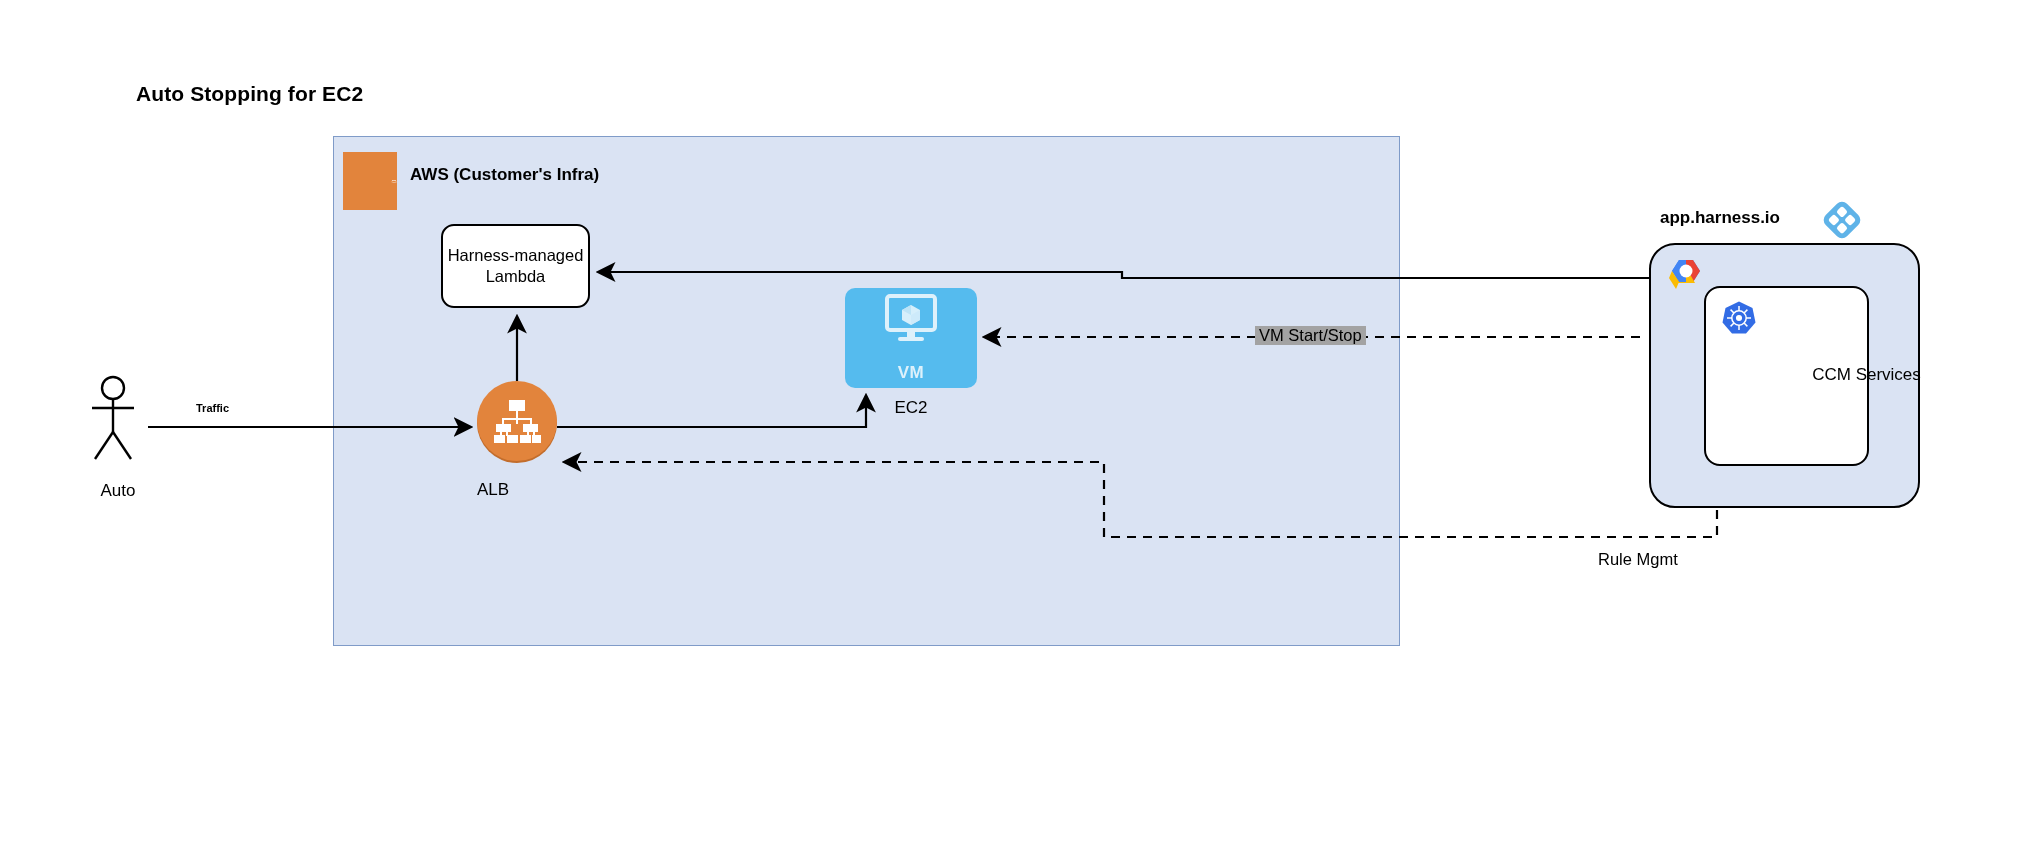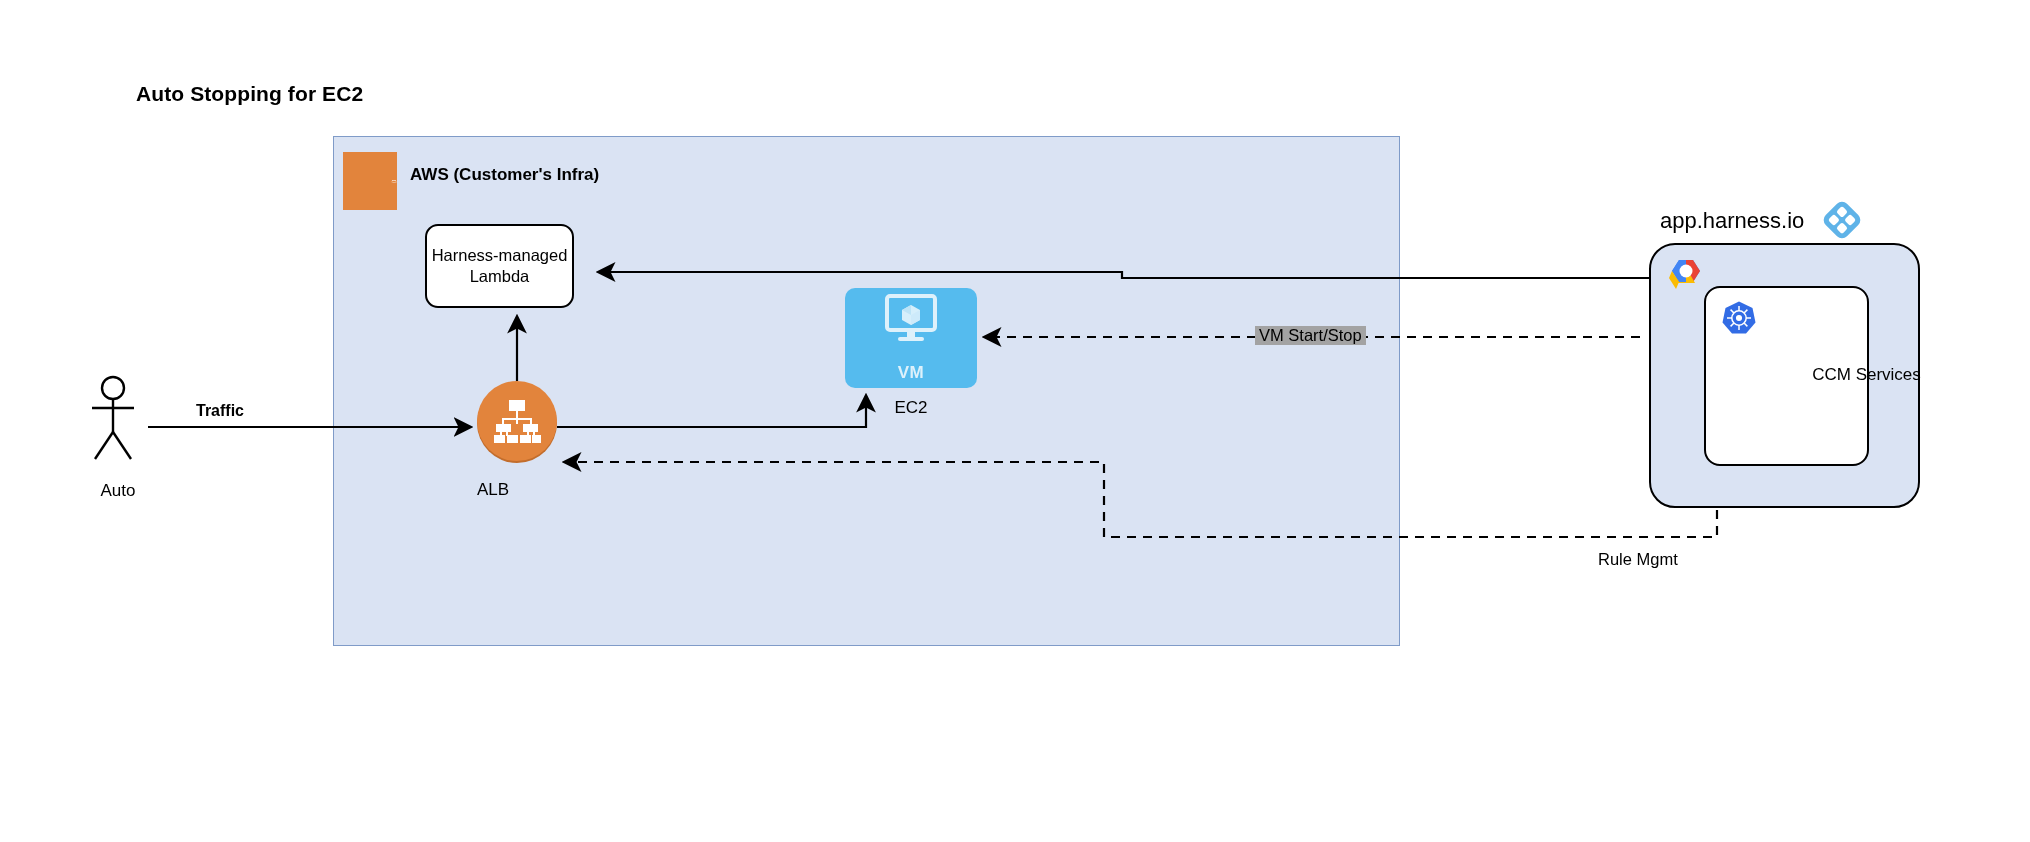--- a/index.html
+++ b/index.html
@@ -59,21 +59,21 @@
   #aws-label {
     left: 410px;
     top: 165px;
     font-size: 17px;
     font-weight: bold;
     color: #000000;
     white-space: nowrap;
   }
   
   #lambda-box {
-    left: 425px;
+    left: 441px;
     top: 224px;
     width: 149px;
     height: 84px;
     background: #ffffff;
     border: 2px solid #000000;
     border-radius: 13px;
     display: flex;
     flex-direction: column;
     align-items: center;
     justify-content: center;
@@ -142,32 +142,32 @@
     left: 78px;
     top: 481px;
     width: 80px;
     text-align: center;
     font-size: 17px;
     color: #000000;
   }
   #traffic-label {
     left: 196px;
     top: 402px;
-    font-size: 16px;
+    font-size: 11px;
     font-weight: bold;
     color: #000000;
     white-space: nowrap;
     text-align: center;
   }
   
   #harness-title {
     left: 1660px;
     top: 208px;
-    font-size: 22px;
-    font-weight: normal;
+    font-size: 17px;
+    font-weight: bold;
     color: #000000;
     white-space: nowrap;
   }
   #harness-logo {
     left: 1820px;
     top: 198px;
     width: 44px;
     height: 44px;
   }
   #harness-box {

